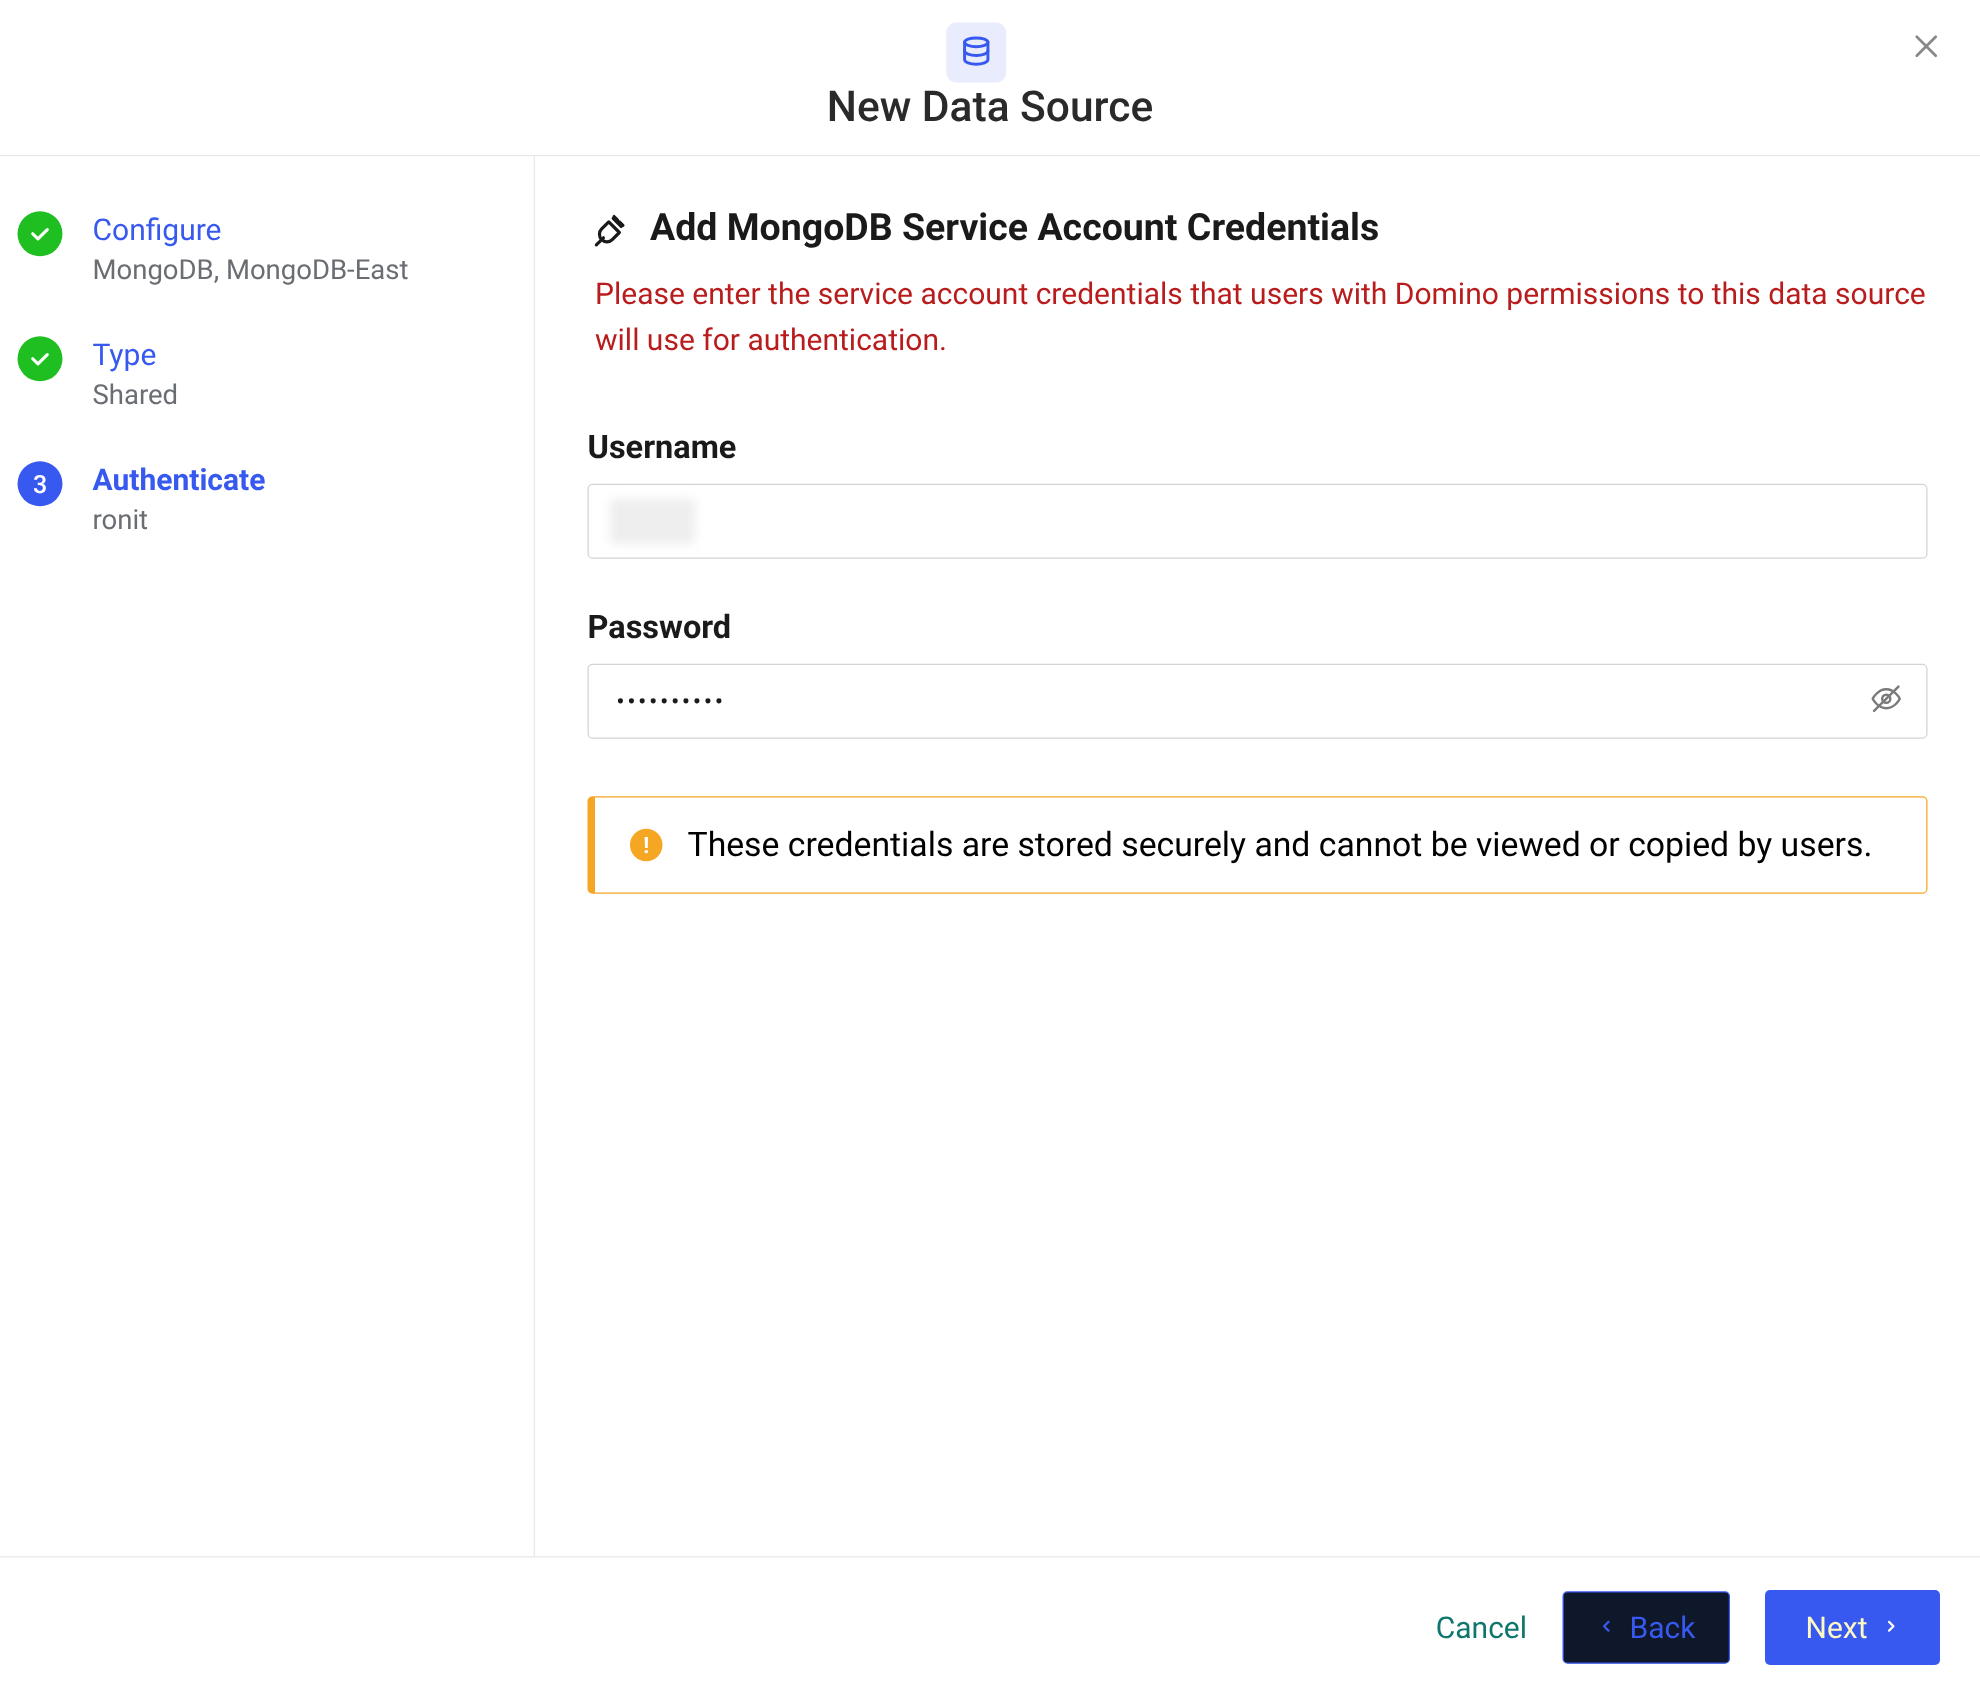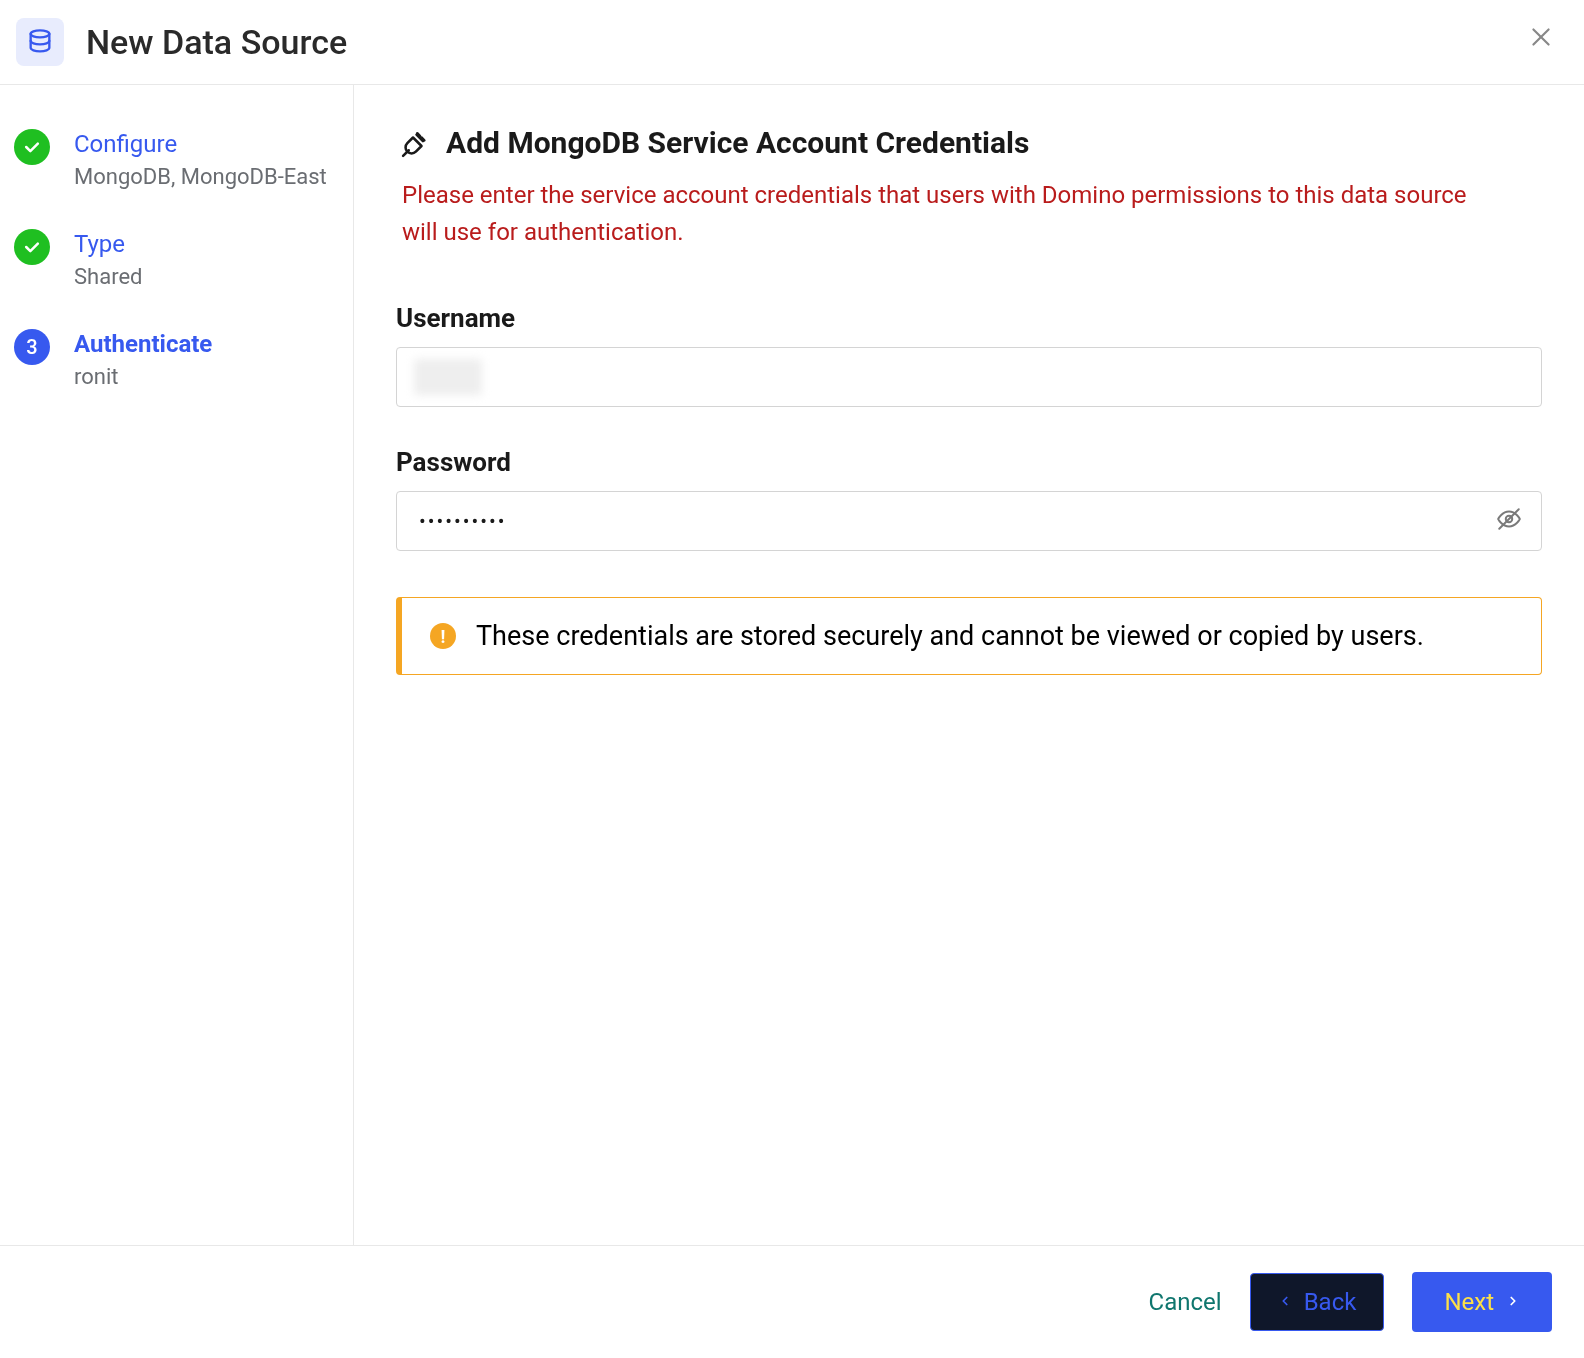--- a/index.html
+++ b/index.html
@@ -15,20 +15,21 @@
       height: 1358px;
       display: flex;
       flex-direction: column;
     }
     .header {
       display: flex;
       align-items: center;
       padding: 18px 16px;
       border-bottom: 1px solid #e8e8e8;
       position: relative;
+      flex-direction: column;
     }
     .header-icon-box {
       width: 48px;
       height: 48px;
       border-radius: 8px;
       background: #e8ecfd;
       display: flex;
       align-items: center;
       justify-content: center;
       margin-right: 22px;
@@ -46,21 +47,21 @@
       color: #777;
       cursor: pointer;
       line-height: 1;
     }
     .body {
       display: flex;
       flex: 1;
       min-height: 0;
     }
     .sidebar {
-      width: 354px;
+      width: 428px;
       border-right: 1px solid #e8e8e8;
       padding: 36px 10px 10px 10px;
     }
     .step {
       display: flex;
       align-items: flex-start;
       padding: 8px 0 28px 4px;
     }
     .step-badge {
       width: 36px;
@@ -221,21 +222,21 @@
       border-radius: 4px;
       cursor: pointer;
       font-family: inherit;
       display: flex;
       align-items: flex-end;
       gap: 12px;
     }
     .btn-primary {
       background: #3759ef;
       border: none;
-      color: #fde047;
+      color: #fef9c3;
       font-size: 24px;
       padding: 16px 32px;
       border-radius: 4px;
       cursor: pointer;
       font-family: inherit;
       display: flex;
       align-items: center;
       gap: 12px;
     }
   </style>

